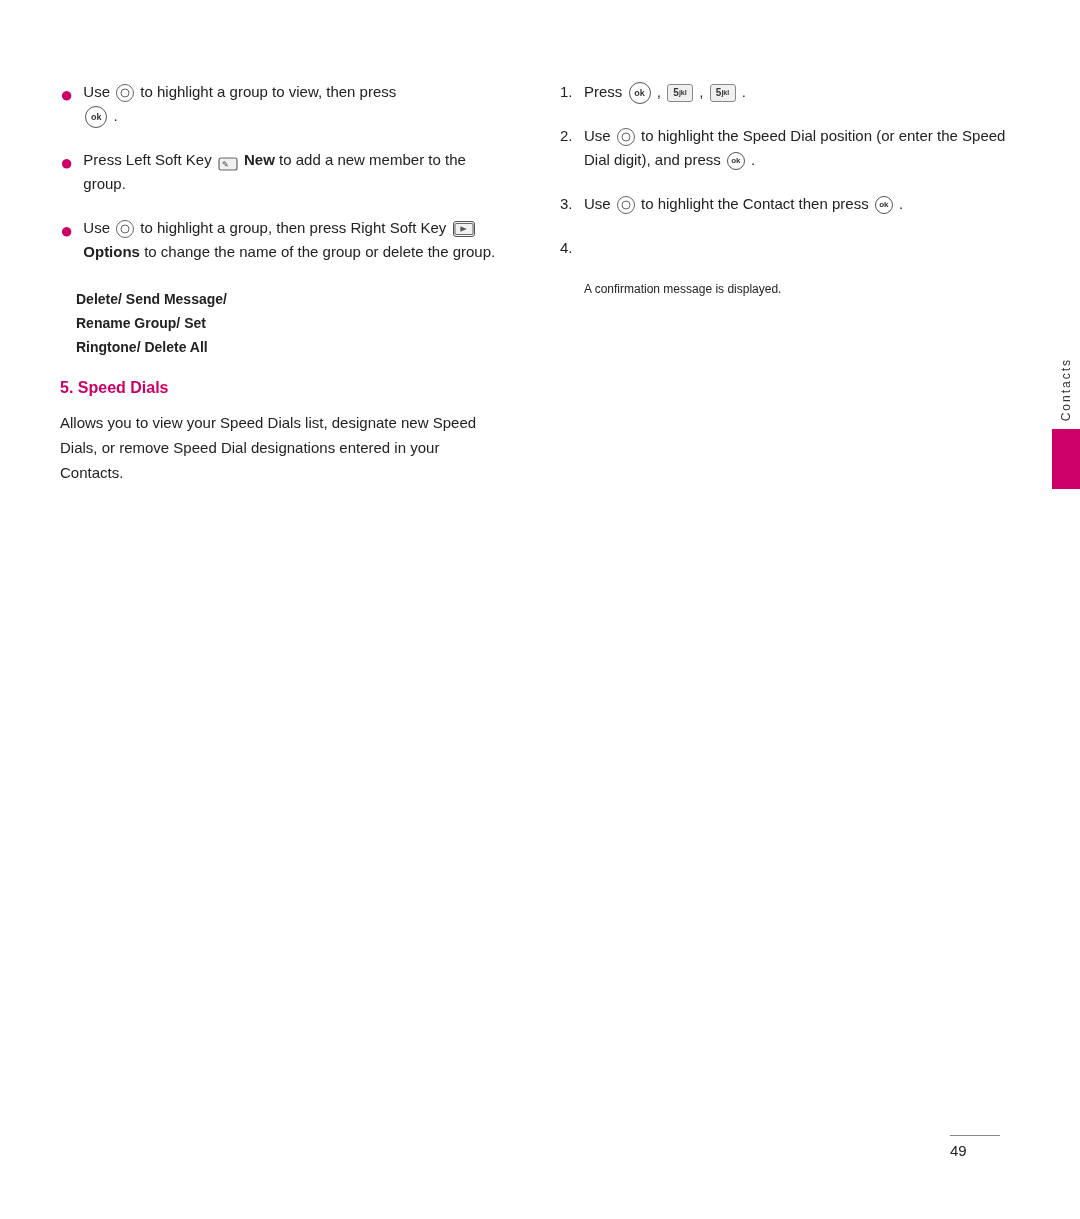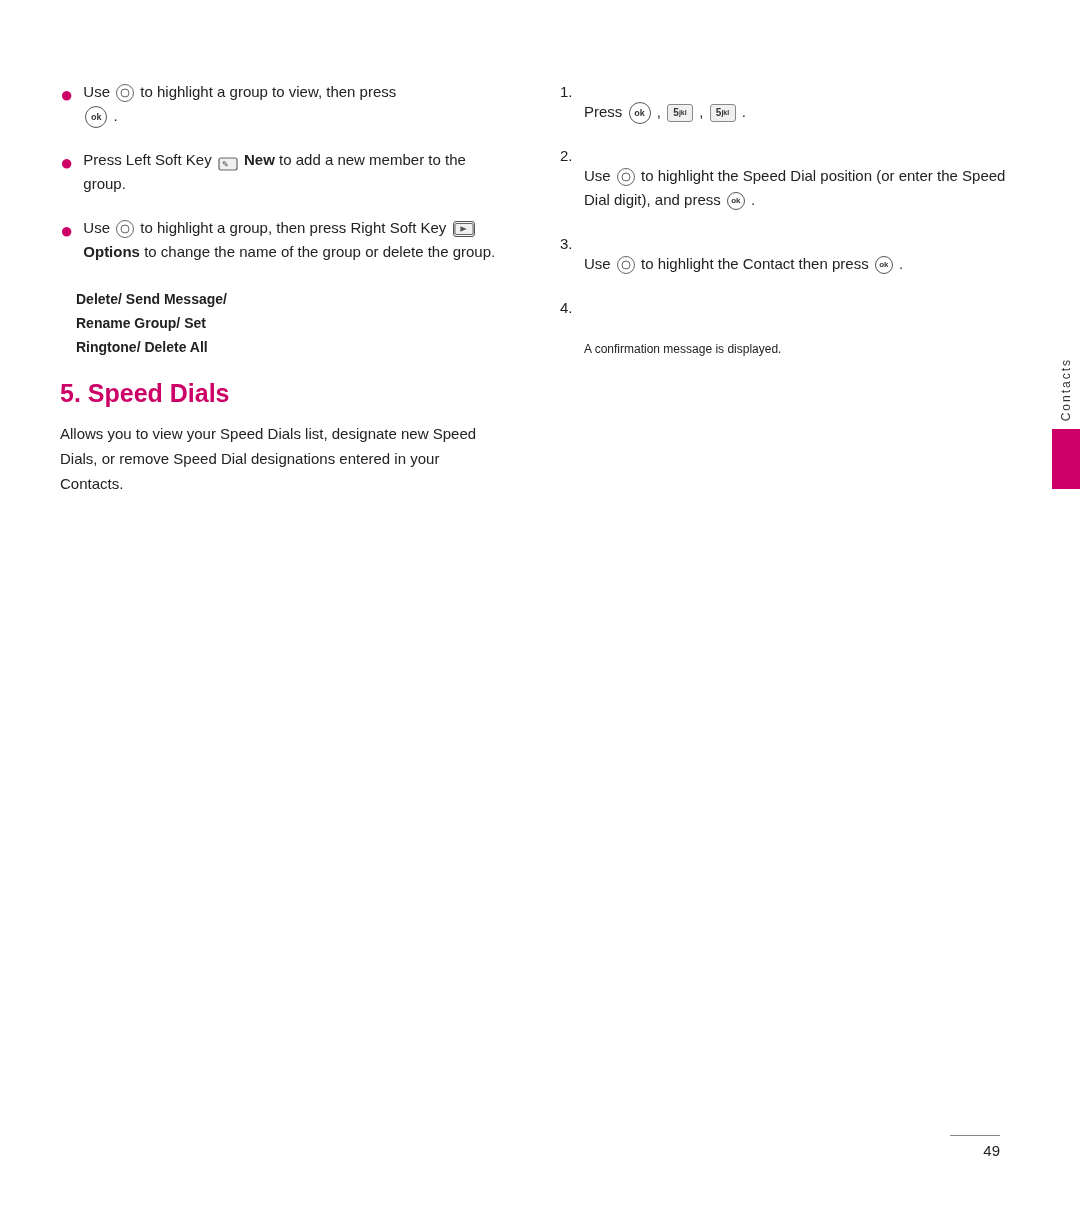--- a/index.html
+++ b/index.html
@@ -142,21 +142,21 @@
       font-size: 14px;
       margin-left: 16px;
       margin-top: 8px;
       margin-bottom: 4px;
       line-height: 1.7;
     }
 
     
     .section-title {
       color: #cc0066;
-      font-size: 25px;
+      font-size: 16px;
       font-weight: bold;
       margin-top: 20px;
       margin-bottom: 14px;
     }
 
     .section-desc {
       font-size: 15px;
       line-height: 1.65;
       color: #222;
     }
@@ -178,21 +178,20 @@
       min-width: 24px;
       flex-shrink: 0;
       margin-top: 0;
       color: #222;
     }
 
     .num-text {
       font-size: 15px;
       line-height: 1.6;
       color: #222;
-      margin-top: 20px;
     }
 
     .confirm-note {
       font-size: 12px;
       line-height: 1.6;
       color: #222;
       margin-top: 6px;
       margin-left: 24px;
     }
 
@@ -221,21 +220,21 @@
       width: 28px;
       height: 60px;
       background: #cc0066;
     }
 
     
     .page-footer {
       position: absolute;
       bottom: 60px;
       right: 80px;
-      text-align: right;
+      text-align: left;
     }
 
     .page-divider {
       width: 50px;
       height: 1.5px;
       background: #888;
       margin-bottom: 6px;
       margin-left: auto;
     }
 

